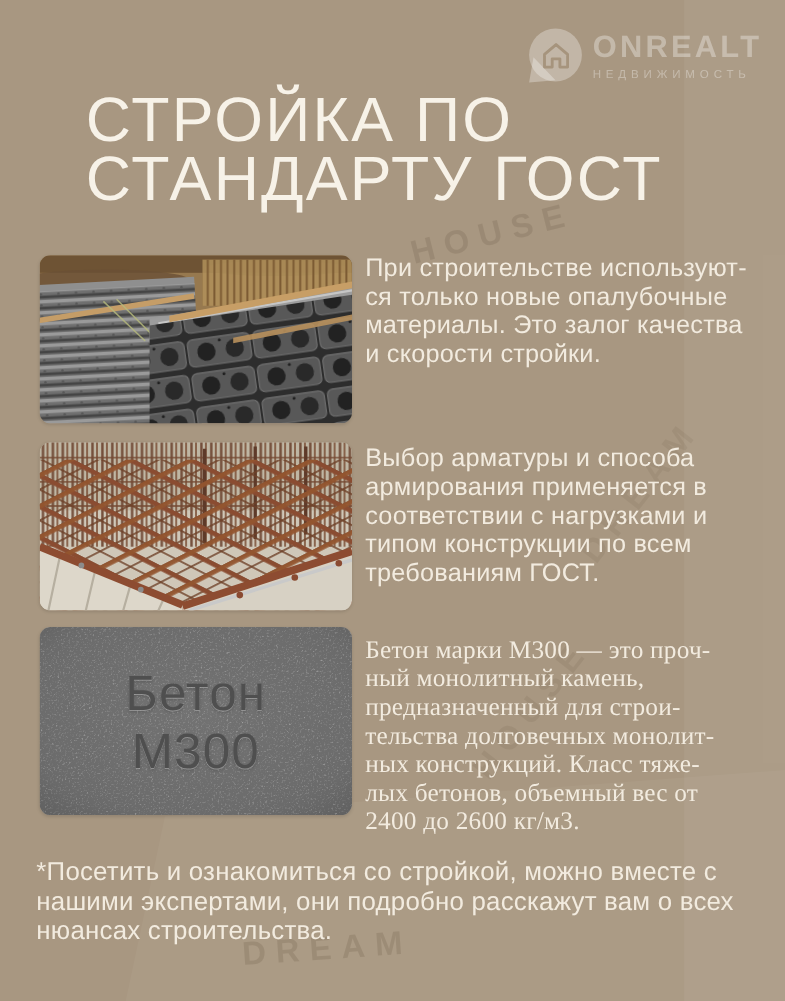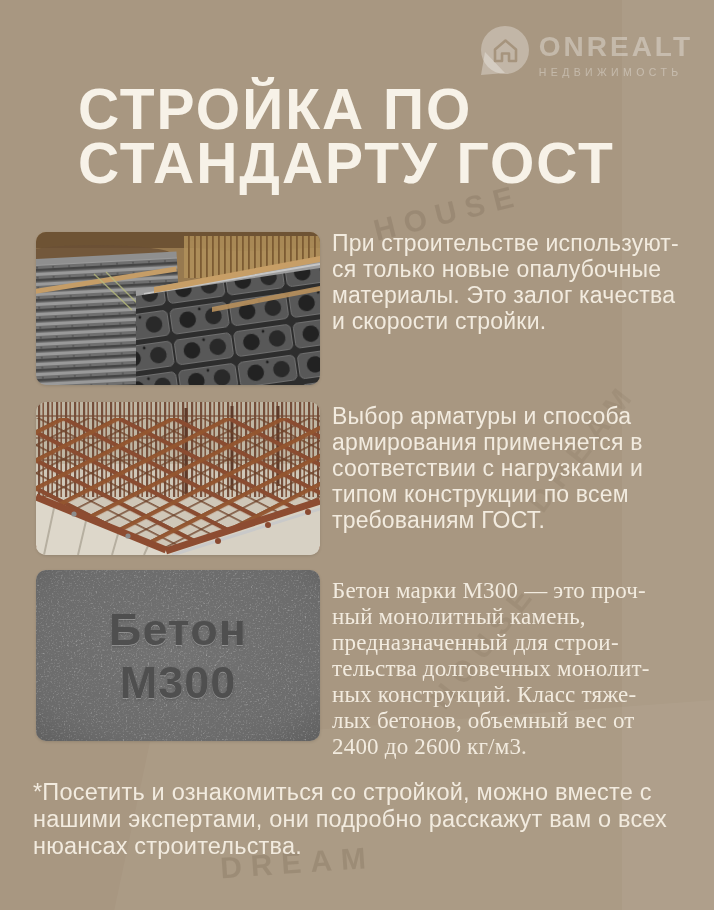--- a/index.html
+++ b/index.html
@@ -17,42 +17,42 @@
 
   
   .wm{position:absolute;font-weight:bold;color:#4e3c28;letter-spacing:9px;
     font-size:30px;user-select:none;}
   .wm-house-top{left:372px;top:196px;opacity:.14;transform:rotate(-14deg);}
   .wm-dream-mid{left:505px;top:430px;opacity:.08;transform:rotate(-52deg);}
   .wm-house-mid{left:408px;top:628px;opacity:.09;transform:rotate(-52deg);}
   .wm-dream-bottom{left:220px;top:846px;opacity:.15;transform:rotate(-4deg);}
 
   
-  .logo{position:absolute;top:24px;right:21px;display:flex;align-items:flex-end;
+  .logo{position:absolute;top:24px;right:21px;display:flex;align-items:center;
     gap:9px;color:rgba(255,255,255,0.33);}
   .logo-icon{width:54px;height:54px;flex:0 0 auto;}
   .logo-name{font-size:28px;font-weight:bold;letter-spacing:3px;line-height:1;}
   .logo-tagline{font-size:10.5px;letter-spacing:4.4px;margin-top:5px;font-weight:normal;}
 
   
   .title{position:absolute;left:78px;top:82px;
-    font-size:57px;font-weight:bold;line-height:54px;letter-spacing:2px;
+    font-size:57px;font-weight:normal;line-height:54px;letter-spacing:2px;
     color:#f7f2e8;white-space:pre-line;}
 
   
   .photo{position:absolute;left:36px;width:284px;border-radius:10px;overflow:hidden;
     box-shadow:0 1px 3px rgba(0,0,0,0.12);}
   #photo1{top:232px;height:153px;}
   #photo2{top:402px;height:153px;}
   #photo3{top:570px;height:171px;}
   .photo svg{display:block;}
 
   .concrete-label{position:absolute;left:0;top:0;width:100%;height:100%;
     display:flex;align-items:center;justify-content:center;text-align:center;
-    font-size:45px;line-height:53px;font-weight:bold;letter-spacing:1px;
+    font-size:45px;line-height:53px;font-weight:normal;letter-spacing:1px;
     color:#4f4f4f;white-space:pre-line;
     text-shadow:0 1px 0 rgba(255,255,255,0.3), 0 2px 3px rgba(0,0,0,0.18);}
 
   
   .para{position:absolute;left:332px;width:376px;
     font-size:23px;line-height:26px;letter-spacing:.2px;
     color:#f2ebdf;white-space:pre-line;}
   #para1{top:230px;}
   #para2{top:403px;}
   #para3{top:578px;font-family:Liberation Serif, serif;}

